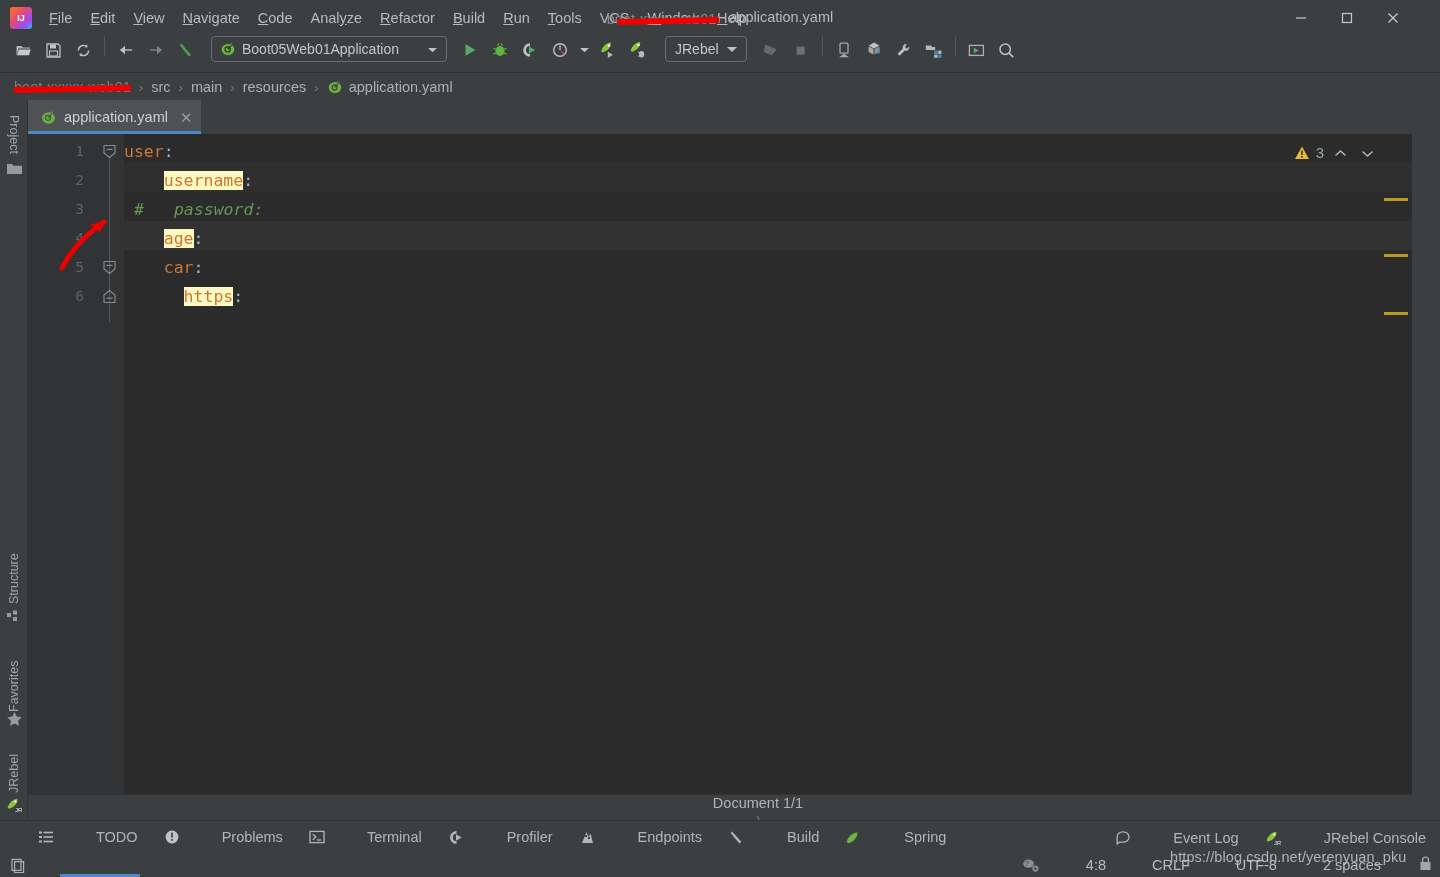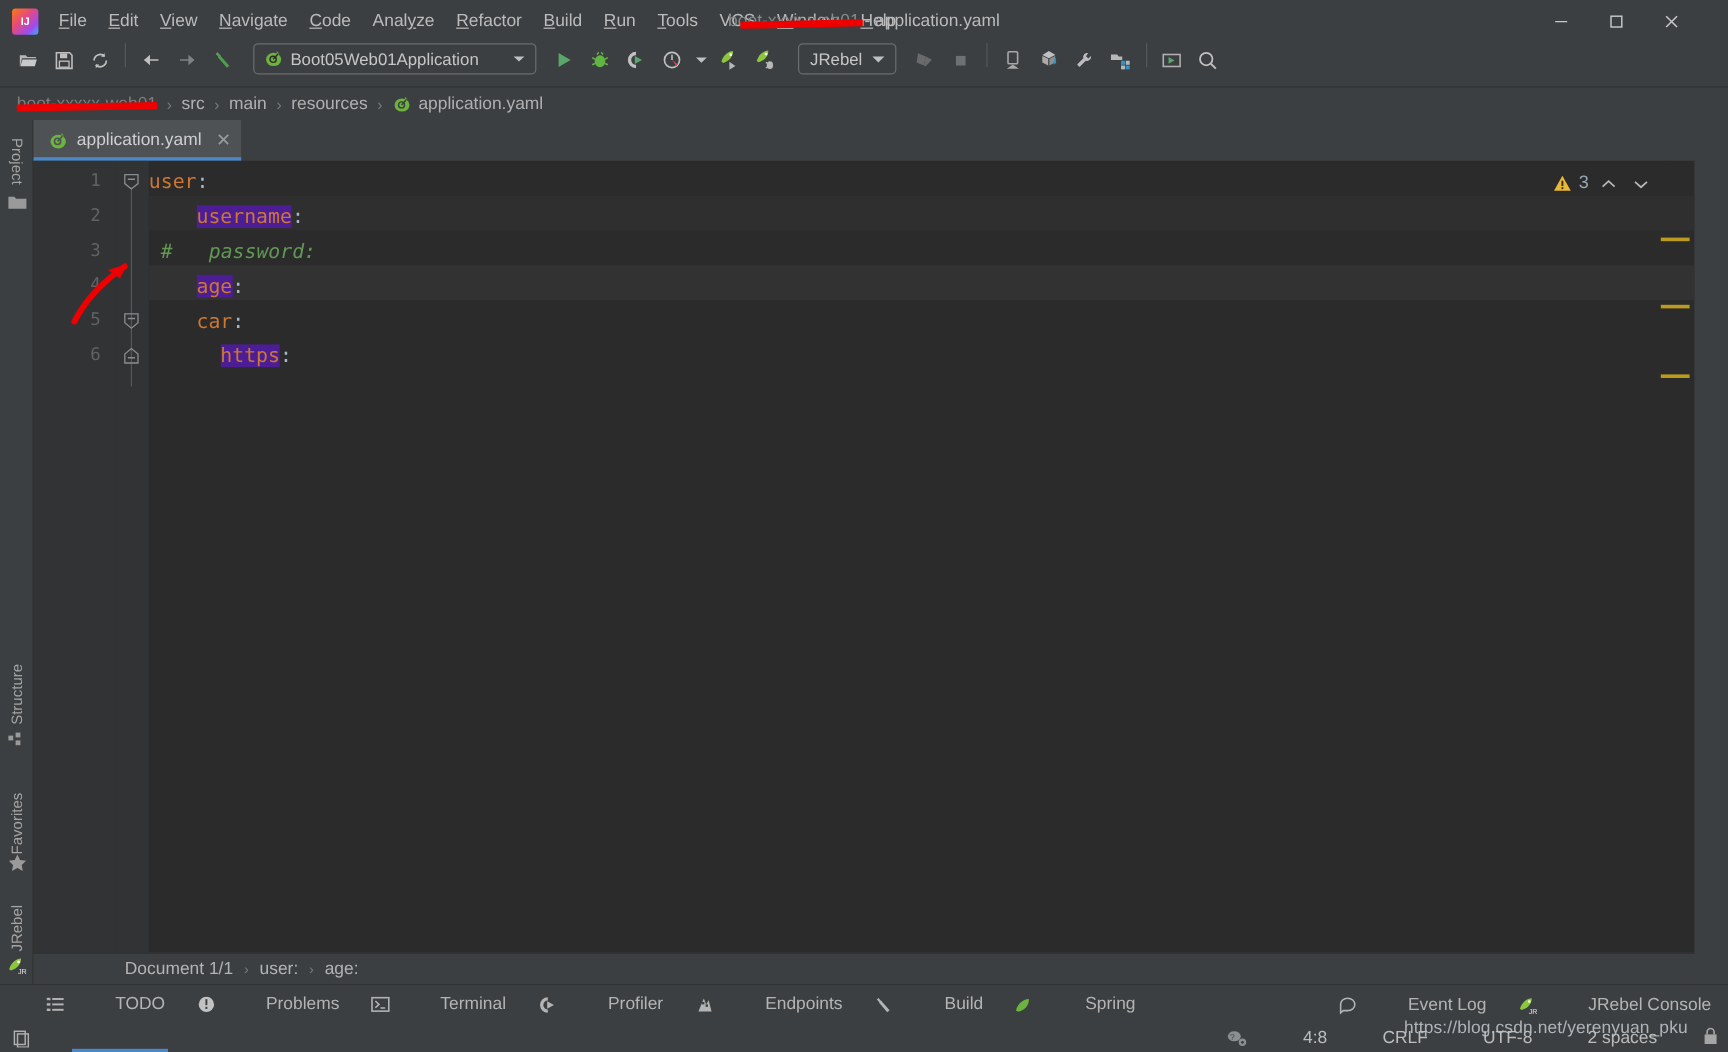--- a/index.html
+++ b/index.html
@@ -153,21 +153,21 @@
     font-family: "DejaVu Sans Mono", monospace; text-align: right; line-height: 29px; height: 29px;
   }
   .cur-line-hl {
     position: absolute; left: 96px; right: 0; height: 29px; background: #323232;
   }
   .codeline {
     position: absolute; left: 0; height: 29px; line-height: 29px; white-space: pre;
     font-family: "DejaVu Sans Mono", monospace; font-size: 16.5px;
   }
   .k-key { color: #cc7832; }
-  .k-key.hl { background: #4c1d95; }
+  .k-key.hl { background: #fef9c3; }
   .k-colon { color: #a9b7c6; }
   .k-comment { color: #629755; font-style: italic; }
   .fold-vline { position: absolute; left: 13px; width: 1px; background: #555759; }
   .fold-box {
     position: absolute; left: 6px; width: 15px; height: 15px;
   }
   
   .marker {
     position: absolute; right: 4px; width: 24px; height: 2.5px; background: #bb9a1f;
   }
@@ -175,20 +175,21 @@
     position: absolute; right: 34px; top: 10px; display: flex; align-items: center; gap: 6px;
   }
   .warn-badge .cnt { color: #9aa7b0; font-size: 15px; }
   .chev { color: #b6b6b6; font-size: 14px; padding: 0 4px; line-height: 1; }
 
   
   .docbar {
     position: absolute; left: 28px; top: 794px; width: 1384px; height: 26px;
     background: #3c3f41; display: flex; align-items: center; padding-left: 76px;
     border-top: 1px solid #323232;
+    flex-direction: column;
   }
   .docbar .it { color: #b4b4b4; font-size: 14.5px; }
   .docbar .sep { color: #7a7a7a; font-size: 12px; margin: 0 9px; }
 
   
   .bottombar {
     position: absolute; left: 0; top: 820px; width: 1440px; height: 33px;
     background: #3c3f41; display: flex; align-items: center; padding-left: 38px;
     border-top: 1px solid #323232;
   }

